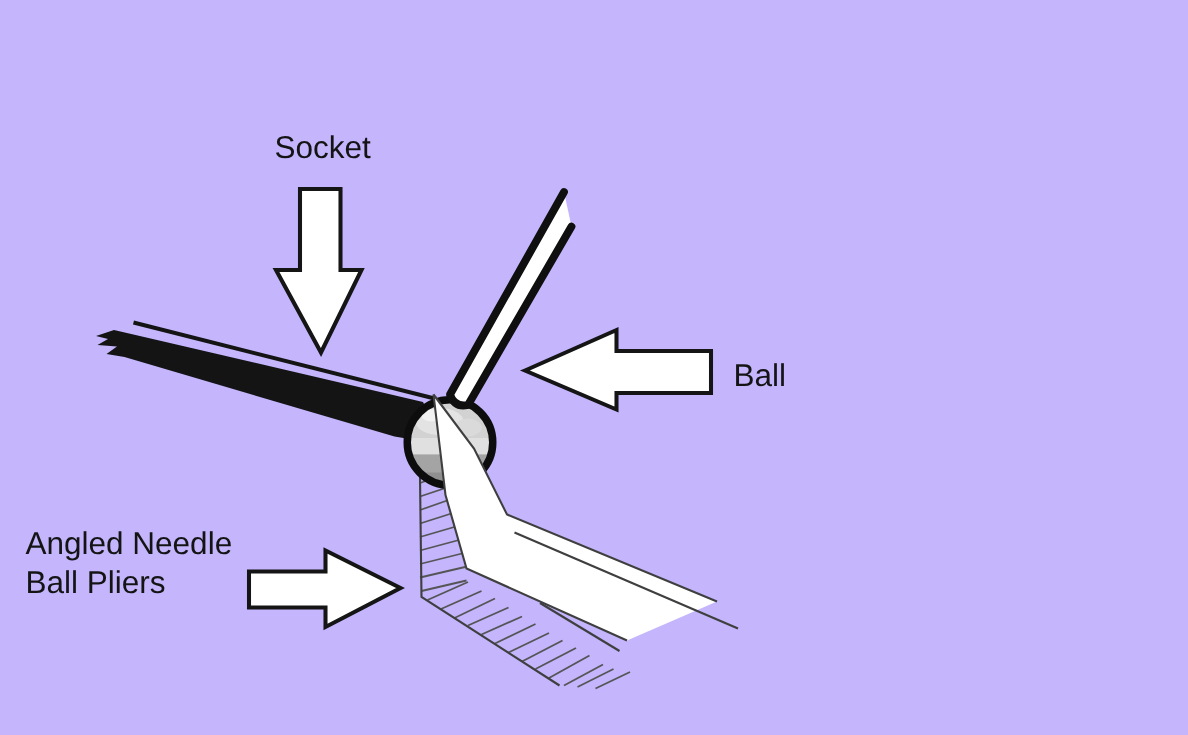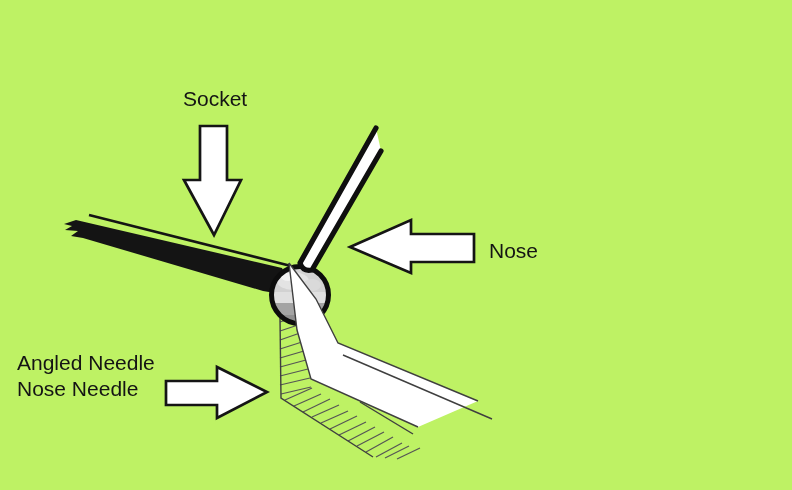--- a/index.html
+++ b/index.html
@@ -1,17 +1,17 @@
 <!DOCTYPE html>
 <html><head>
 <meta charset="utf-8">
 <style>
   html,body{margin:0;padding:0;background:#fff;}
   #stage{
-    position:relative;width:792px;height:490px;background:#bef264;
+    position:relative;width:792px;height:490px;background:#c4b5fd;
     font-family:"Liberation Sans",sans-serif;overflow:hidden;
   }
   #drawing{position:absolute;left:0;top:0;}
   .diagram-label{
     position:absolute;color:#141414;font-size:21px;line-height:26px;
     white-space:nowrap;letter-spacing:0px;
   }
   #label-socket{left:183px;top:86px;}
   #label-ball{left:489px;top:238px;}
   #label-pliers{left:17px;top:350px;}
@@ -89,20 +89,20 @@
 
     <g fill="#ffffff" stroke="#151515" stroke-width="2.7" stroke-linejoin="miter">
       <polygon points="200,126 227,126 227,180 241,180 214,235 184,180 200,180"></polygon>
       <polygon points="350,247 411,220 411,234 474,234 474,262 411,262 411,273"></polygon>
       <polygon points="166,381 217,381 217,367 267,392 217,418 217,405 166,405"></polygon>
     </g>
   </svg>
 
   <div class="diagram-label" id="label-socket">Socket</div>
 
-  <div class="diagram-label" id="label-ball">Nose</div>
+  <div class="diagram-label" id="label-ball">Ball</div>
 
   <div class="diagram-label" id="label-pliers">
     <span>Angled Needle</span><br>
-    <span>Nose Needle</span>
+    <span>Ball Pliers</span>
   </div>
 
 </div>
 
 </body></html>

